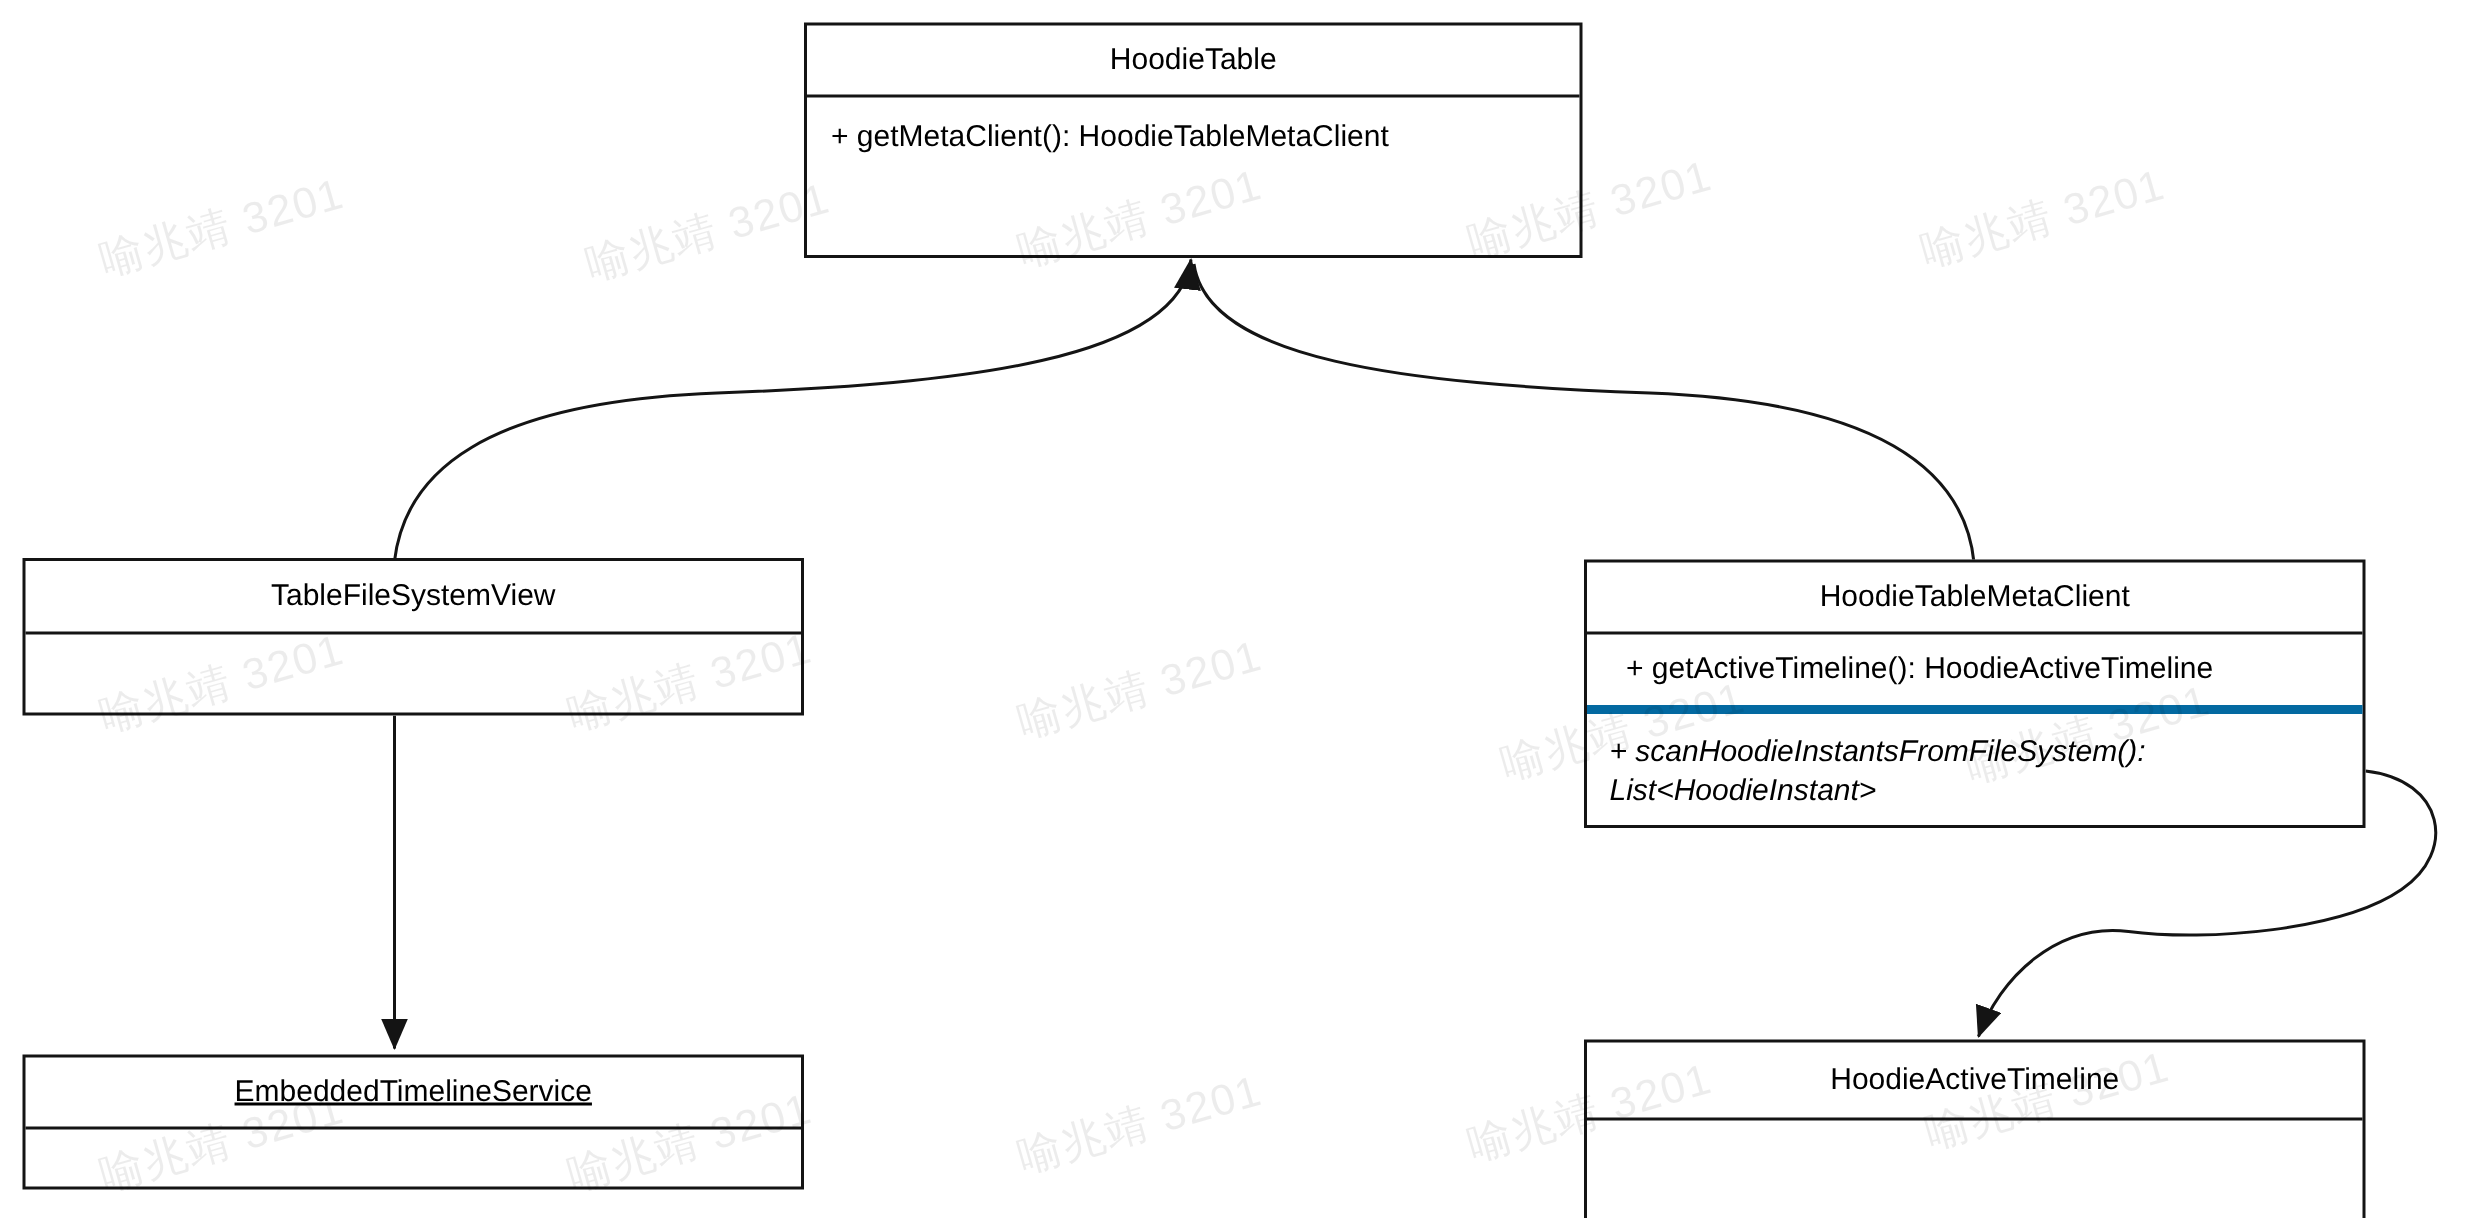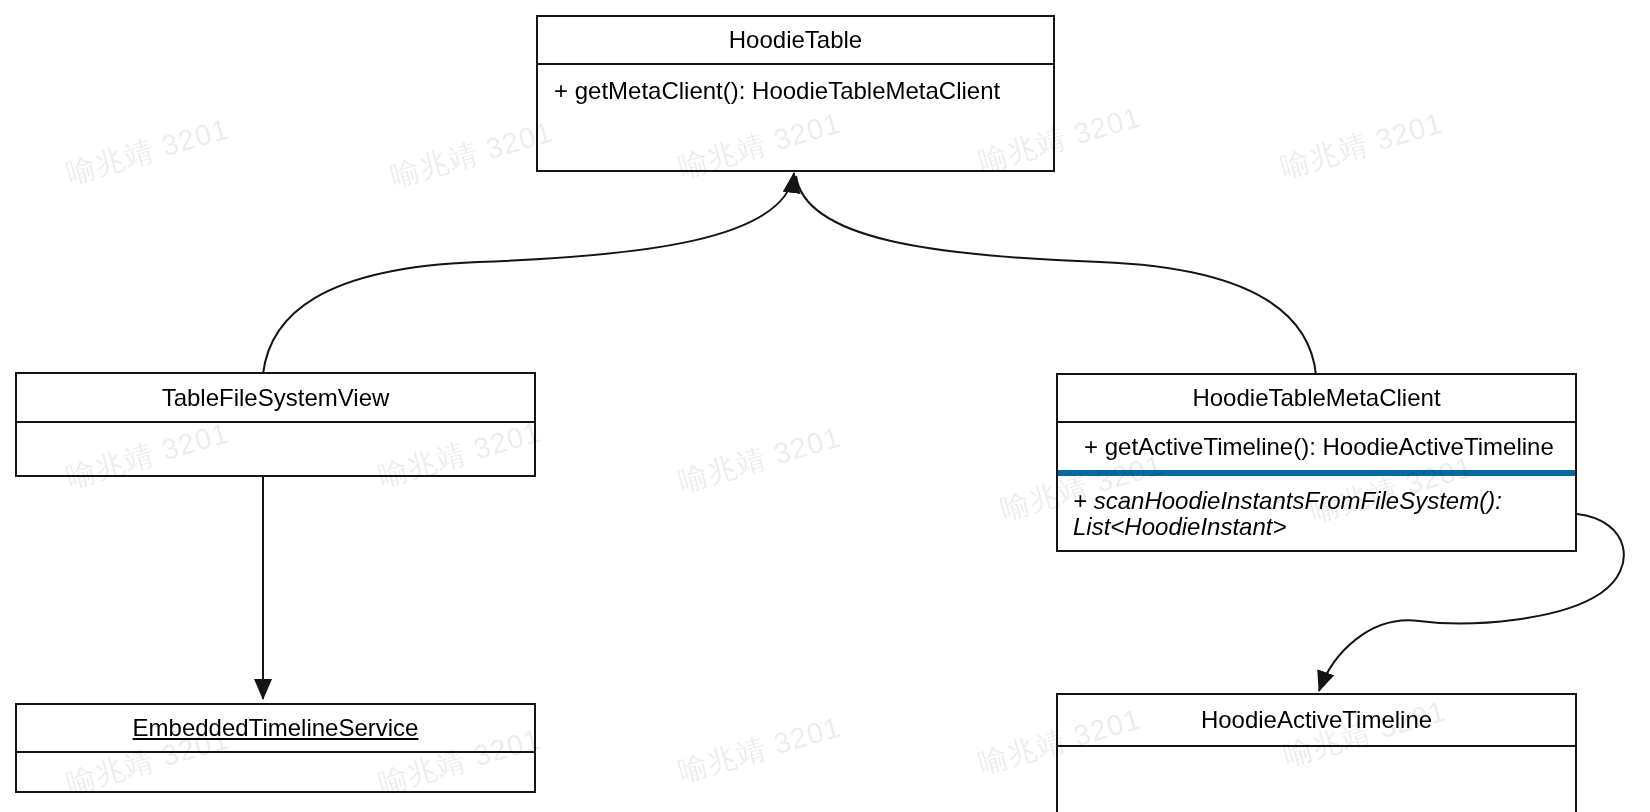--- a/index.html
+++ b/index.html
@@ -6,21 +6,21 @@
   body{width:1650px;height:812px;position:relative;overflow:hidden;
        font-family:"Liberation Sans",sans-serif;color:#000;}
   .canvas{position:absolute;inset:0;}
 
   
   svg.arrows{position:absolute;left:0;top:0;z-index:1;}
 
   
   .uml-class{position:absolute;background:#ffffff;border:2px solid #141414;
              box-sizing:border-box;display:flex;flex-direction:column;
-             z-index:2;font-size:24px;}
+             z-index:2;font-size:20px;}
   .uml-title{flex:0 0 auto;display:flex;align-items:center;justify-content:center;
              border-bottom:2px solid #141414;white-space:nowrap;}
   .uml-body{flex:1 1 auto;display:flex;flex-direction:row;}
   .uml-row{display:flex;align-items:center;padding-left:16px;white-space:nowrap;}
   .uml-comp{box-sizing:border-box;display:flex;align-items:center;padding-left:26px;
             border-bottom:6px solid #0369a1;white-space:nowrap;}
   .uml-comp-wrap{flex:1 1 auto;box-sizing:border-box;padding:12px 14px 0 15px;
                  line-height:26px;font-style:italic;}
 
   

